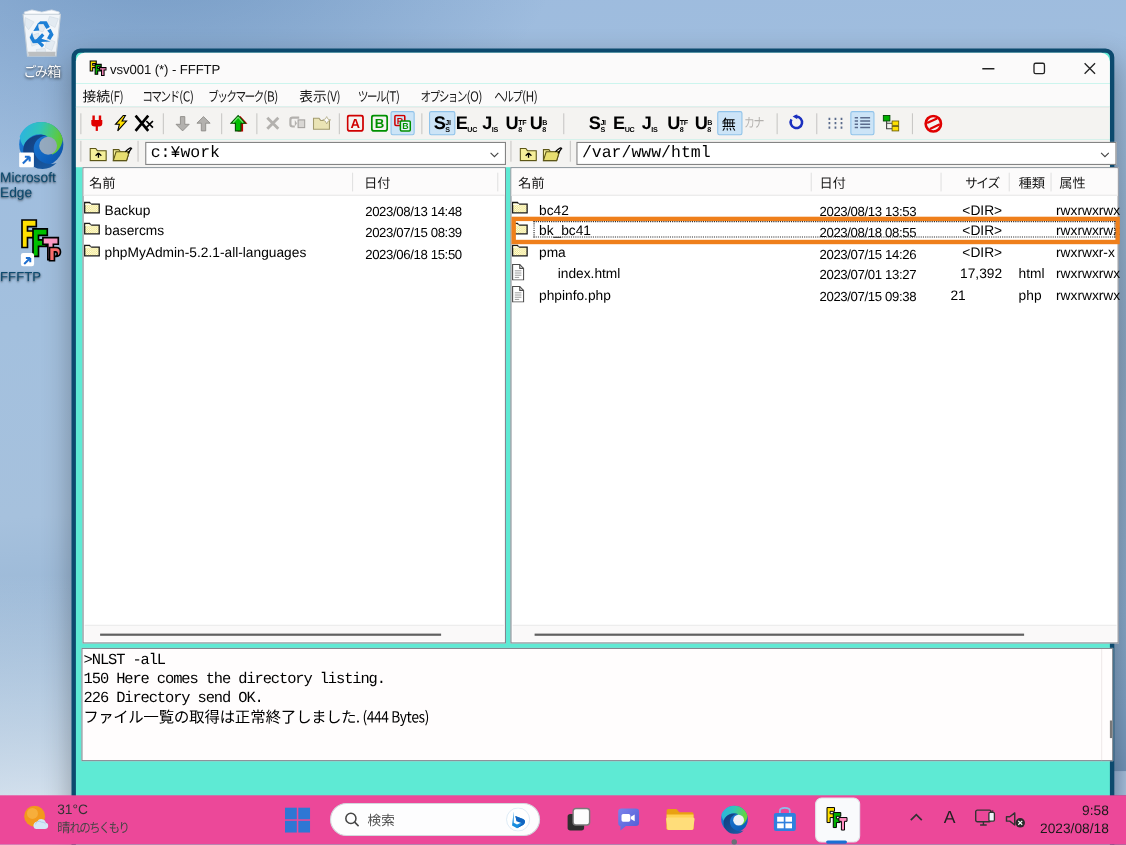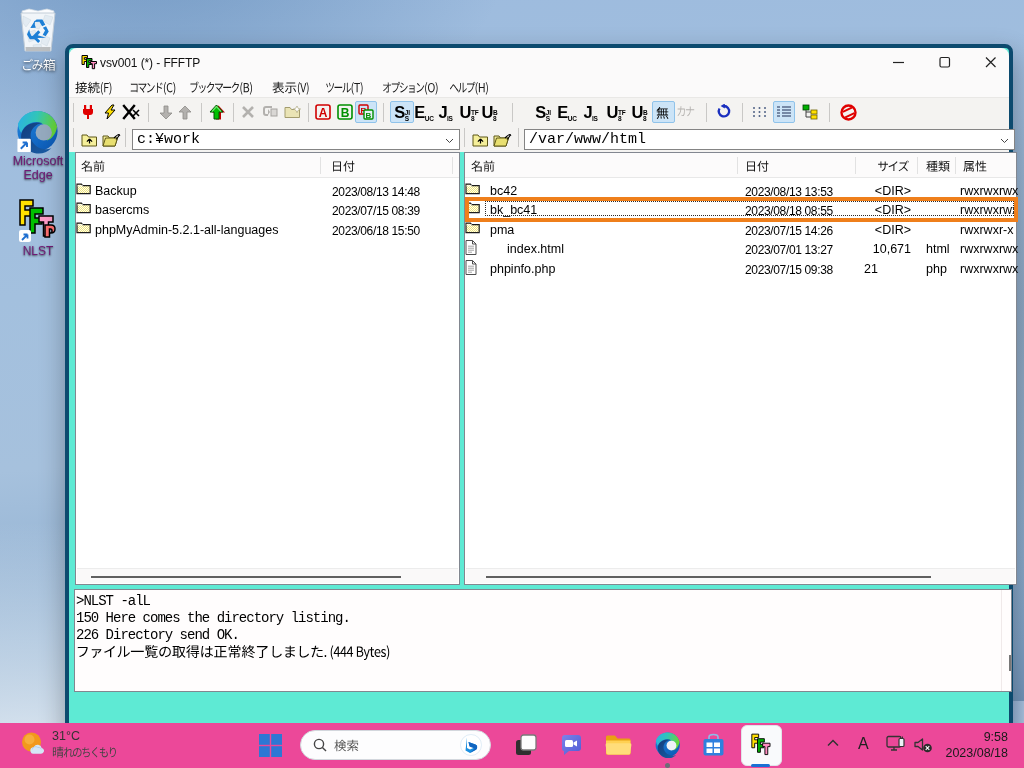--- a/index.html
+++ b/index.html
@@ -5,21 +5,21 @@
 body{font-family:"Liberation Sans",sans-serif;position:relative;background:#9fb3c4}
 svg{display:block}
 #wall{position:absolute;inset:0;background:
  radial-gradient(115% 80% at 3% 100%, rgba(237,244,250,.92) 0%, rgba(237,244,250,0) 40%),
  radial-gradient(50% 42% at 14% -8%, rgba(62,110,162,.45) 0%, rgba(62,110,162,0) 72%),
  radial-gradient(58% 62% at 108% 44%, rgba(80,102,126,.4) 0%, rgba(80,102,126,0) 66%),
  linear-gradient(175deg,#9dbbde 0%,#a3c0de 35%,#a6c1dd 55%,#8fafd0 75%,#7698bc 90%,#5f82a8 100%)}
 #darkstrip{position:absolute;left:96px;right:0;top:701px;height:22px;background:
  linear-gradient(94deg, rgba(16,35,90,0) 0%, #16306e 8%, #0d1f52 17%, #274f9e 29%, #4e7fd2 35%, #12276e 43%, #0a1848 57%, #0c1d52 69%, #2a4f96 79%, #11255c 87%, #6f92c4 96%, #a9c2de 100%);
  clip-path:polygon(0 100%,9% 0,100% 0,100% 100%)}
-.deskicon{position:absolute;width:76px;text-align:center;color:#701a75;font-size:12px;text-shadow:0 1px 2px rgba(0,0,0,.7)}
+.deskicon{position:absolute;width:76px;color:#0c4a6e;font-size:12px;text-shadow:0 1px 2px rgba(0,0,0,.7)}
 .deskicon svg.ic{margin:0 auto}
 #win{position:absolute;left:65px;top:44px;width:948px;height:765px;background:#5eead4;border:4px solid #0c4a6e;border-radius:8px 8px 0 0;box-shadow:0 10px 26px rgba(0,0,0,.3)}
 #titlebar{position:absolute;left:0;top:0;right:0;height:28px;background:#fbfafa;border-radius:8px 8px 0 0}
 #title-text{position:absolute;left:31px;top:8px;font-size:12px;letter-spacing:-.1px;color:#111}
 #menubar{position:absolute;left:0;top:28px;right:0;height:21px;background:#fbfafa}
 #toolbar{position:absolute;left:0;top:49px;right:0;height:30px;background:#f4f3f1;border-top:1px solid #e9e8e6}
 #addrrow{position:absolute;left:0;top:79px;right:0;height:25px;background:#f4f3f1}
 .tbsep{position:absolute;top:5px;width:1px;height:19px;background:#c9c8c6}
 .tbtn{position:absolute;top:3px;width:22px;height:22px;display:flex;align-items:center;justify-content:center}
 .pressed{background:#cce4f7;border:1px solid #90c3ea;border-radius:2px}
@@ -101,21 +101,21 @@
 <svg class="ic" width="42" height="44" viewBox="0 0 42 44">
 <g stroke="#000" stroke-width="1.5">
 <path d="M3 1 h13 v6 h-8 v4 h7 v6 h-7 v9 h-5 Z" fill="#ffe000"></path>
 <path d="M13 9 h13 v6 h-8 v4 h7 v6 h-7 v9 h-5 Z" fill="#00c000"></path>
 <path d="M22 17 h14 v6 h-4.5 v14 h-5 v-14 h-4.5 Z" fill="#ff9cc8"></path>
 <path d="M28 26 h6 q4 0 4 4 t-4 4 h-1.5 v4 h-4.5 Z M32.5 30 v4 h1 q1.5 0 1.5-2 t-1.5-2 Z" fill="#ff7070"></path>
 </g>
 <rect x="2" y="31" width="12" height="12" rx="2" fill="#fff"></rect>
 <path d="M5 41 L10.5 35.5 M10.5 35.5 L10.5 39.5 M10.5 35.5 L6.5 35.5" stroke="#1e6fd0" stroke-width="1.8" fill="none"></path>
 </svg>
-<div style="margin-top:1px">NLST</div>
+<div style="margin-top:1px">FFFTP</div>
   </div>
 <div id="win">
 <div id="titlebar">
 <svg style="position:absolute;left:12px;top:6px" width="16" height="16" viewBox="0 0 16 16">
 <g stroke="#000" stroke-width="1">
 <path d="M1 1.5 h5.5 v2.2 h-3.2 v1.6 h2.8 v2.2 h-2.8 v3 h-2.3 Z" fill="#ffe000"></path>
 <path d="M5.5 4.5 h5.5 v2.2 h-3.2 v1.6 h2.8 v2.2 h-2.8 v3 h-2.3 Z" fill="#00b000"></path>
 <path d="M9.5 7.5 h6 v2.2 h-1.9 v5 h-2.3 v-5 h-1.8 Z" fill="#ff8cc0"></path>
 </g>
       </svg>
@@ -482,21 +482,21 @@
         <span class="rowtxt" style="left:495px">rwxrwxr-x</span>
       </div>
       <div class="row" style="top:87px">
         <svg class="fil" style="left:4px;top:2px" width="12" height="15" viewBox="0 0 12 15">
           <path d="M1 .5 h6.5 l3.5 3.5 v10.5 H1 Z" fill="#fff" stroke="#4d4d4d" stroke-width="1"></path>
           <path d="M7.5 .5 v3.5 h3.5" fill="none" stroke="#4d4d4d" stroke-width="1"></path>
           <path d="M3 6.2 h6 M3 8.2 h6 M3 10.2 h6 M3 12.2 h4" stroke="#9a9a9a" stroke-width=".9"></path>
         </svg>
         <span class="rowtxt" style="left:42px">index.html</span>
         <span class="rowdate" style="left:280px">2023/07/01 13:27</span>
-        <span class="rowtxt" style="right:105px;text-align:right;width:80px;left:auto">10,671</span>
+        <span class="rowtxt" style="right:105px;text-align:right;width:80px;left:auto">17,392</span>
         <span class="rowtxt" style="left:461px">html</span>
         <span class="rowtxt" style="left:495px">rwxrwxrwx</span>
       </div>
       <div class="row" style="top:107px">
         <svg class="fil" style="left:4px;top:2px" width="12" height="15" viewBox="0 0 12 15">
           <path d="M1 .5 h6.5 l3.5 3.5 v10.5 H1 Z" fill="#fff" stroke="#4d4d4d" stroke-width="1"></path>
           <path d="M7.5 .5 v3.5 h3.5" fill="none" stroke="#4d4d4d" stroke-width="1"></path>
           <path d="M3 6.2 h6 M3 8.2 h6 M3 10.2 h6 M3 12.2 h4" stroke="#9a9a9a" stroke-width=".9"></path>
         </svg>
         <span class="rowtxt" style="left:25px">phpinfo.php</span>

